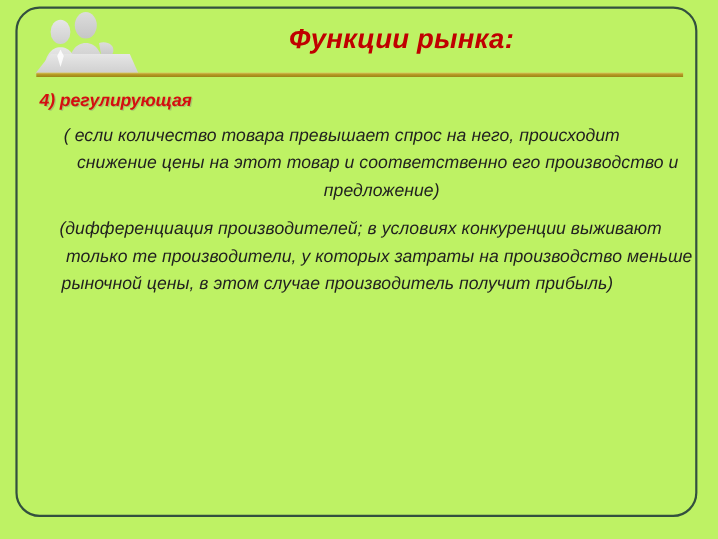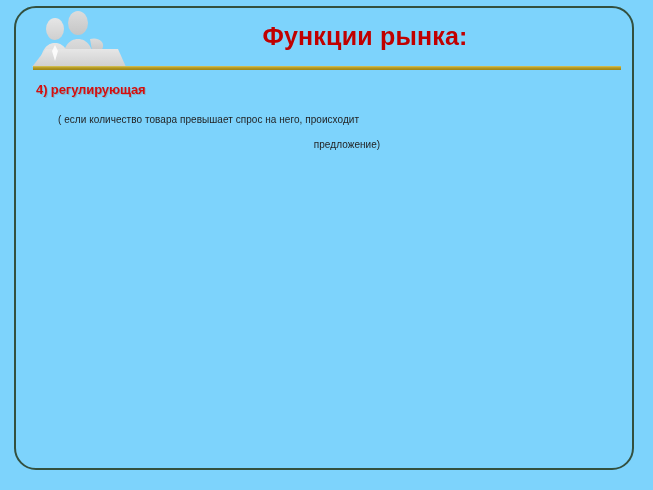--- a/index.html
+++ b/index.html
@@ -11,21 +11,22 @@
     width: 653px;
     height: 490px;
     overflow: hidden;
     font-family: "Liberation Sans", sans-serif;
   }
 
   #slide {
     position: relative;
     width: 653px;
     height: 490px;
-    background: #7dd3fc;
+    background: #bef264;
+    font-style: italic;
   }
 
   
   #frame {
     position: absolute;
     left: 14px;
     top: 6px;
     width: 620px;
     height: 464px;
     border: 2px solid #33503f;
@@ -70,35 +71,35 @@
 
   
   #content {
     position: absolute;
     left: 32px;
     top: 82px;
     width: 592px;
   }
 
   .heading {
-    font-size: 13px;
+    font-size: 16px;
     font-weight: bold;
     color: #d40f0f;
     text-shadow: 1px 1px 0 rgba(120,120,120,0.35);
     margin: 0;
     line-height: 1.25;
     letter-spacing: -0.1px;
   }
   .heading-1 { padding-left: 4px; }
   .heading-2 { padding-left: 4px; margin-top: 9px; }
 
   .para {
     margin: 0;
     color: #201f1f;
-    font-size: 10px;
+    font-size: 16px;
     line-height: 25px;
     letter-spacing: 0.05px;
   }
   .para-1 { padding-left: 26px; margin-top: 9px; }
   .para-2 { padding-left: 22px; margin-top: 10px; }
 
   .para .ln { display: block; white-space: nowrap; }
   .para-1 .ln-1 { padding-left: 0px; }
   .para-1 .ln-2 { padding-left: 12px; }
   .para-1 .ln-3 { padding-left: 12px; text-align: center; }
@@ -143,19 +144,25 @@
   <div id="divider"></div>
 
   <div id="title">Функции рынка:</div>
 
   <div id="content">
 
     <p class="heading heading-1">4) регулирующая</p>
 
     <div class="para para-1">
       <span class="ln ln-1">( если количество  товара  превышает  спрос  на него, происходит</span>
+      <span class="ln ln-2">снижение  цены на этот  товар и соответственно  его производство  и</span>
       <span class="ln ln-3">предложение)</span>
     </div>
 
 
+    <div class="para para-2">
+      <span class="ln ln-1">(дифференциация  производителей;  в условиях  конкуренции  выживают</span>
+      <span class="ln ln-2">только те производители,  у которых затраты на производство  меньше</span>
+      <span class="ln ln-3">рыночной цены, в этом случае производитель  получит  прибыль)</span>
+    </div>
 
   </div>
 </div>
 
 </body></html>

